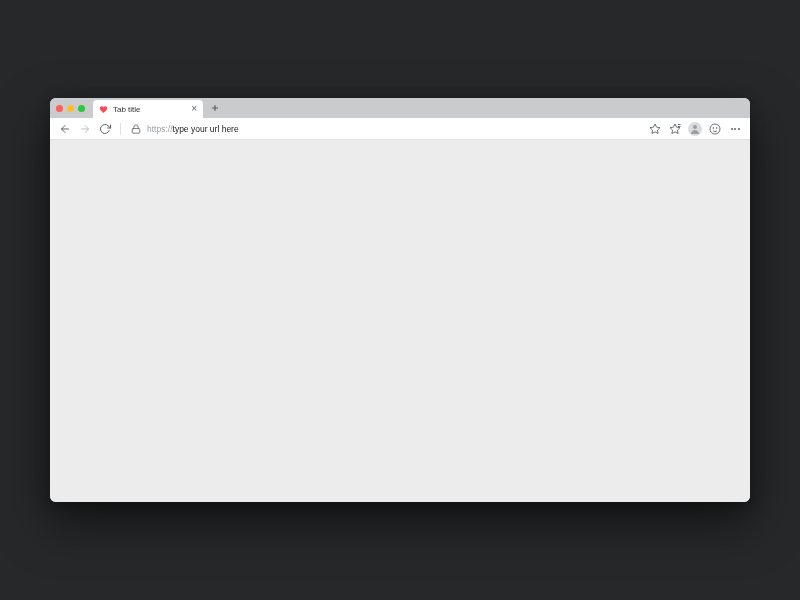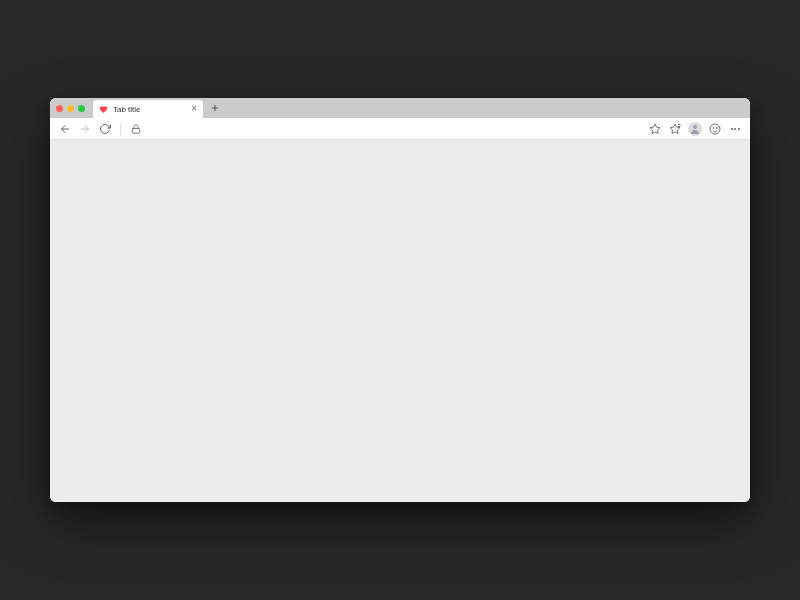--- a/index.html
+++ b/index.html
@@ -223,20 +223,23 @@
         </svg>
     </div>
     <div class="divider"></div>
     <div class="address-bar">
       <span class="lock-icon">
         <svg viewBox="0 0 24 24" fill="none" stroke="currentColor" stroke-width="2" stroke-linecap="round" stroke-linejoin="round">
             <rect x="3" y="11" width="18" height="11" rx="2" ry="2"></rect>
             <path d="M7 11V7a5 5 0 0 1 10 0v4"></path>
           </svg>
       </span>
+      <span class="url-text">
+        <span class="url-protocol">https://</span><span>type your url here</span>
+      </span>
     </div>
     <div class="right-icons">
       <div class="icon-btn">
         <svg viewBox="0 0 24 24" fill="none" stroke="currentColor" stroke-width="1.8">
             <polygon points="12 2 15.09 8.26 22 9.27 17 14.14 18.18 21.02 12 17.77 5.82 21.02 7 14.14 2 9.27 8.91 8.26 12 2"></polygon>
           </svg>
       </div>
       <div class="icon-btn">
         <svg viewBox="0 0 24 24" fill="none" stroke="currentColor" stroke-width="1.8">
             <polygon points="12 2 15.09 8.26 22 9.27 17 14.14 18.18 21.02 12 17.77 5.82 21.02 7 14.14 2 9.27 8.91 8.26 12 2"></polygon>

